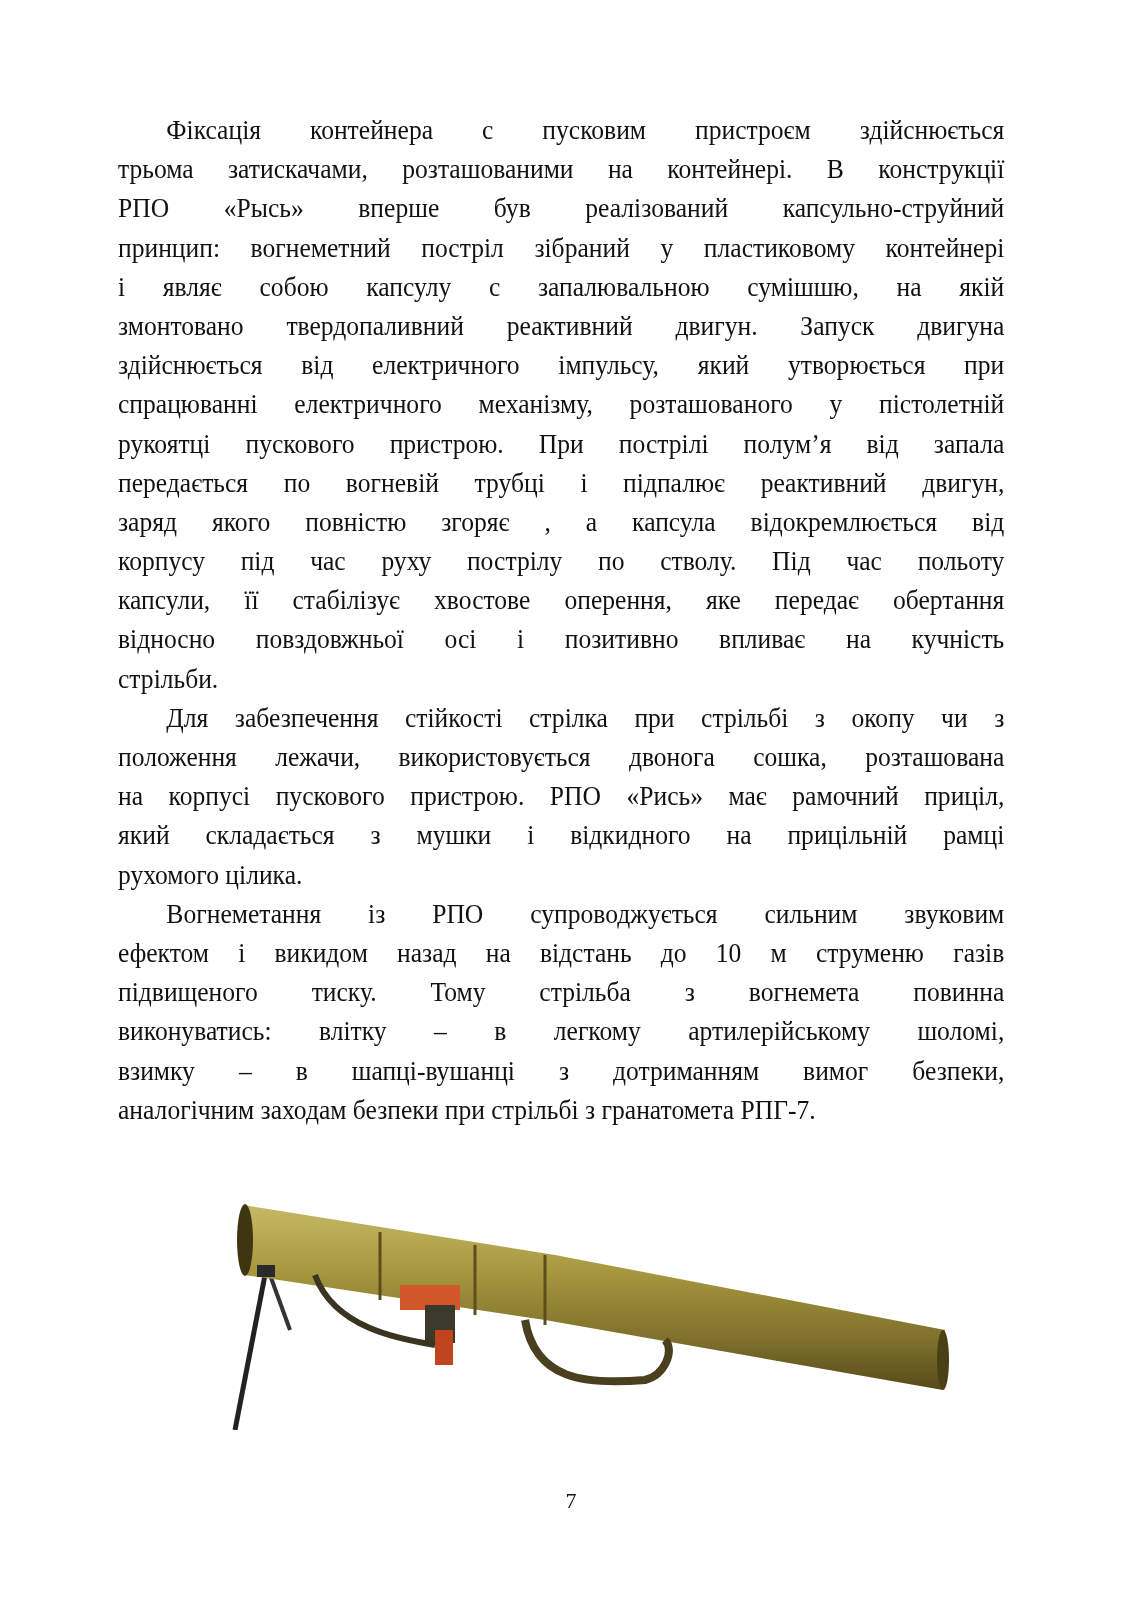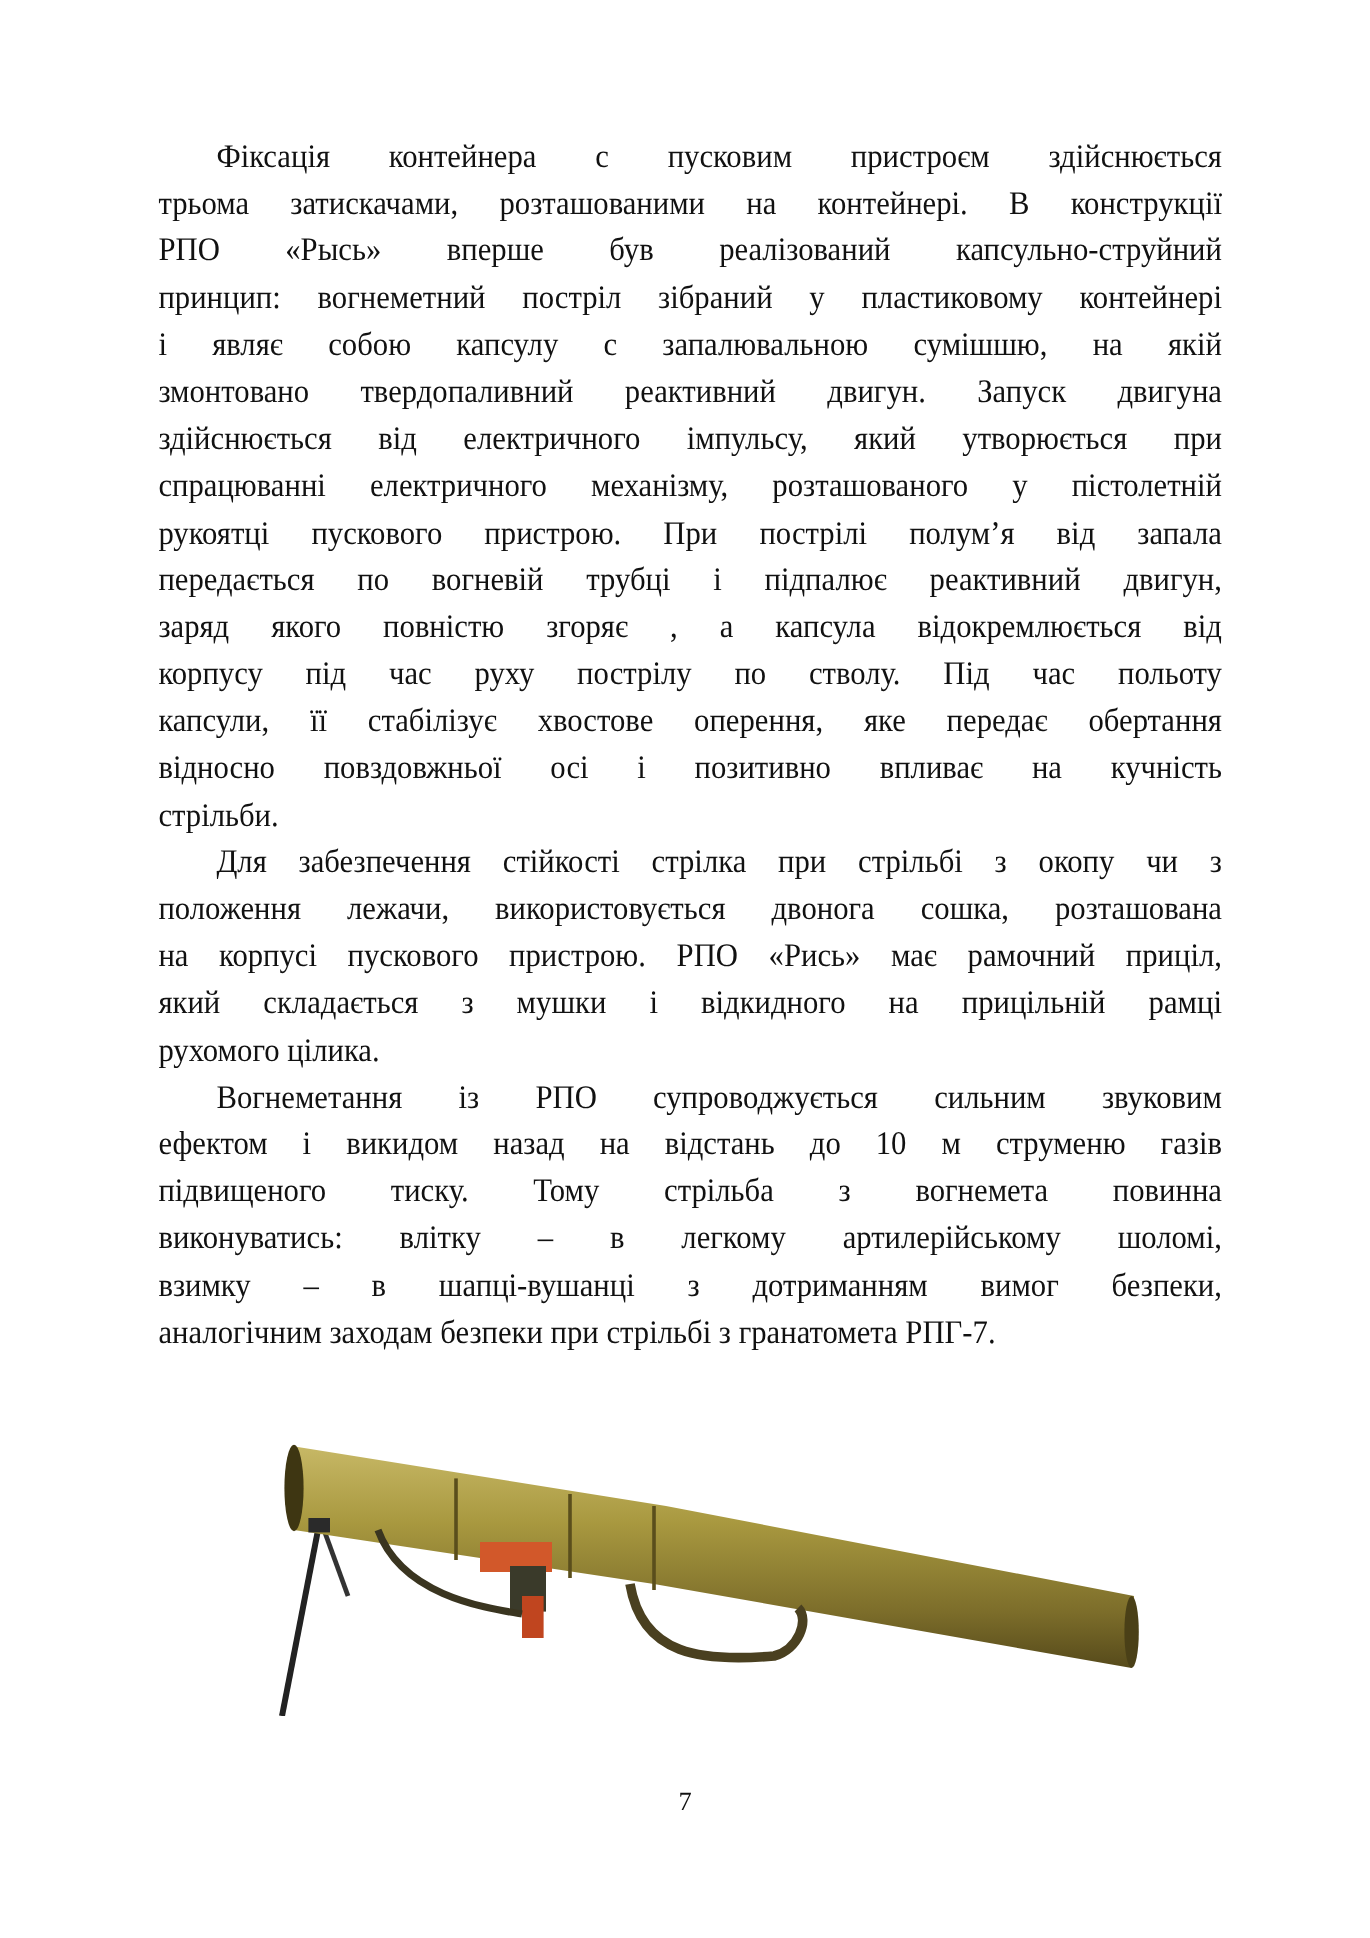--- a/index.html
+++ b/index.html
@@ -1,19 +1,19 @@
 <!DOCTYPE html>
 <html><head>
 <meta charset="utf-8">
 <style>
   html, body { margin:0; padding:0; background:#ffffff; }
   body { width:1142px; height:1615px; position:relative; overflow:hidden;
          font-family:"Liberation Serif", serif; color:#111; }
   .page { position:absolute; left:0; top:0; width:1142px; height:1615px; background:#fff; }
-  .text { position:absolute; left:132px; top:110px; width:886px; }
+  .text { position:absolute; left:118px; top:110px; width:886px; }
   .line { display:block; font-size:27.5px; line-height:39.2px; height:39.2px;
           white-space:nowrap; text-align:justify; text-align-last:justify;
           transform:scaleX(0.93); transform-origin:left center; width:953px; }
   .line.last { text-align-last:left; }
   .indent { padding-left:52px; width:901px; }
   .figure { position:absolute; left:225px; top:1180px; width:740px; height:250px; }
   .page-number { position:absolute; left:0; width:1142px; top:1488px; text-align:center;
                  font-size:22px; }
 </style>
 </head>

